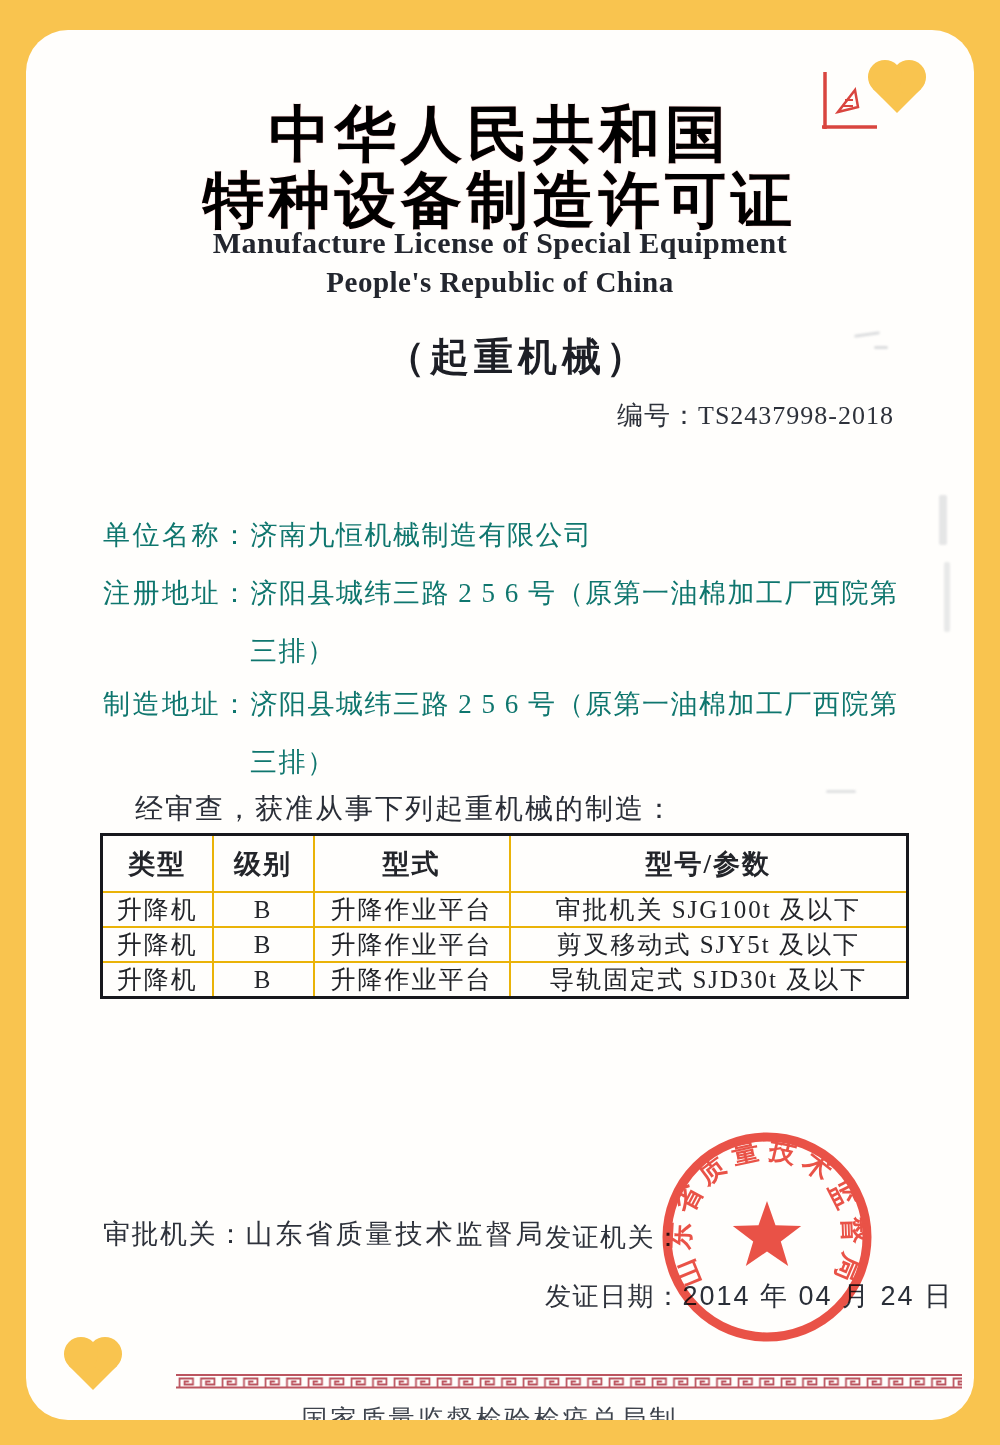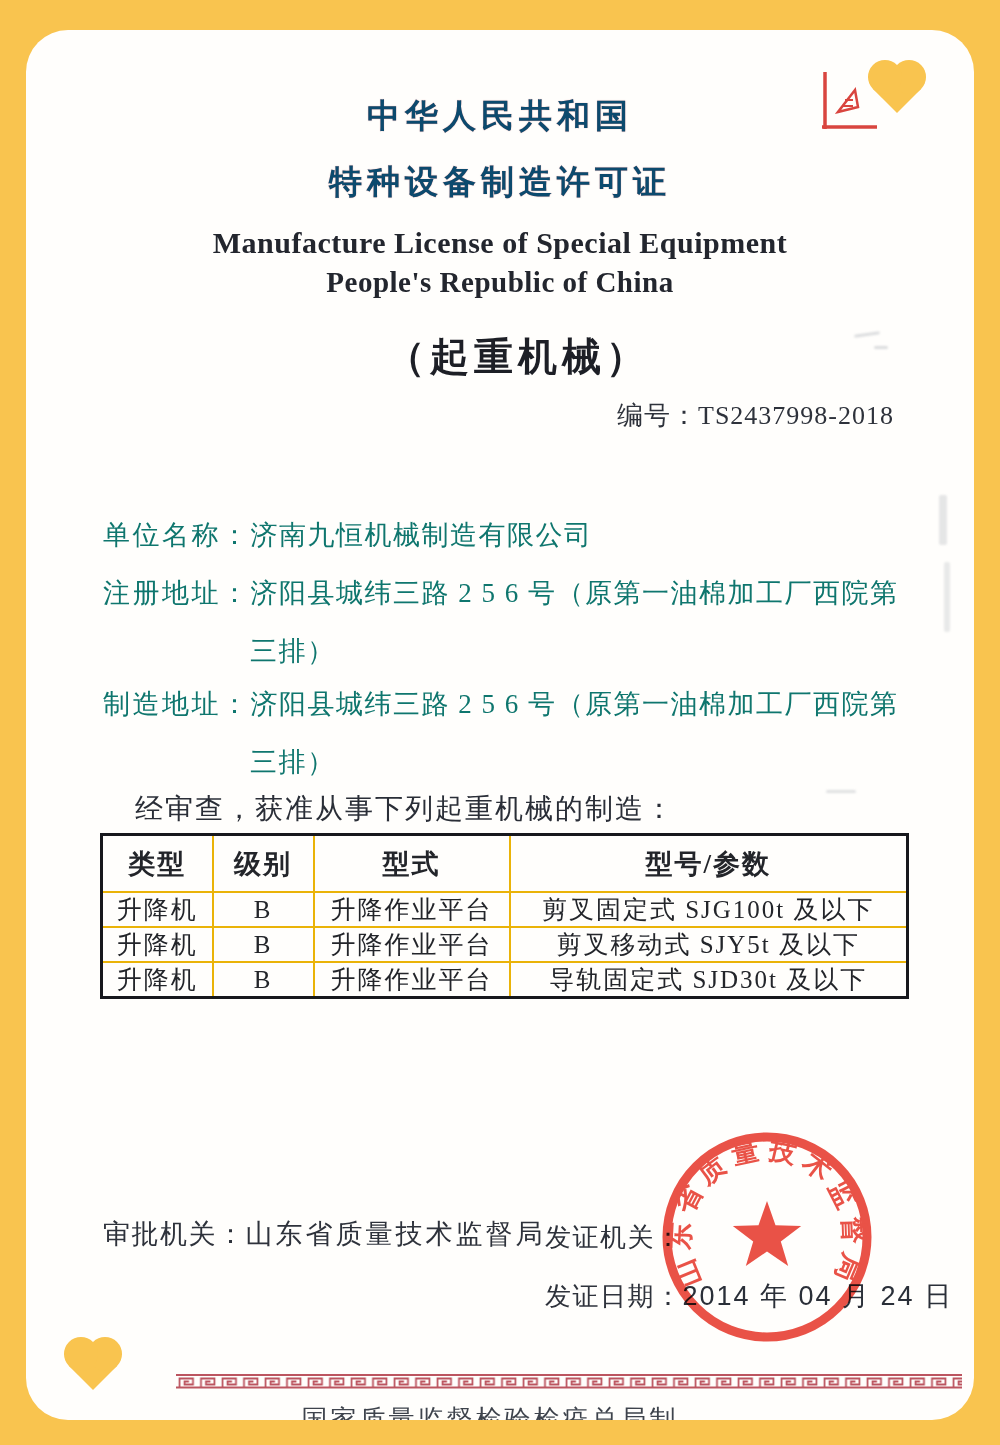--- a/index.html
+++ b/index.html
@@ -4,22 +4,22 @@
 <style>
   html,body{margin:0;padding:0;}
   body{width:1000px;height:1445px;font-family:"Liberation Serif", serif;}
   .page{position:relative;width:1000px;height:1445px;background:#F9C44F;overflow:hidden;}
   .card{position:absolute;left:26px;top:30px;width:948px;height:1390px;background:#fffefc;
         border-radius:42px;overflow:hidden;}
   .abs{position:absolute;}
   .ctr{left:0;width:100%;text-align:center;}
 
   
-  .title-cn{font-family:"Liberation Sans",sans-serif;font-weight:800;font-size:33px;
-            letter-spacing:5px;color:#0c4a6e;text-shadow:0 0 1px rgba(195,41,43,.55);}
+  .title-cn{font-family:"Liberation Sans",sans-serif;font-weight:800;font-size:61px;
+            letter-spacing:5px;color:#000000;text-shadow:0 0 1px rgba(195,41,43,.55);}
   .title-en{font-weight:bold;font-size:30px;color:#23262E;letter-spacing:.5px;}
   .category{font-family:"Liberation Sans",sans-serif;font-weight:700;font-size:39px;
             letter-spacing:5px;color:#1d1f26;}
   .serial{font-size:26px;color:#2E323B;letter-spacing:1px;}
 
   
   .fieldline{font-size:27px;color:#0f766e;letter-spacing:1.5px;white-space:nowrap;margin-top:12px;}
   .fieldline .lbl{letter-spacing:2.5px;}
   .note{font-size:28px;color:#2A2E37;letter-spacing:2px;}
 
@@ -102,21 +102,21 @@
         <tr>
           <th>类型</th>
           <th>级别</th>
           <th>型式</th>
           <th>型号/参数</th>
         </tr>
         <tr>
           <td>升降机</td>
           <td>B</td>
           <td>升降作业平台</td>
-          <td>剪叉固定式 SJG100t 及以下</td>
+          <td>审批机关 SJG100t 及以下</td>
         </tr>
         <tr>
           <td>升降机</td>
           <td>B</td>
           <td>升降作业平台</td>
           <td>剪叉移动式 SJY5t 及以下</td>
         </tr>
         <tr>
           <td>升降机</td>
           <td>B</td>

